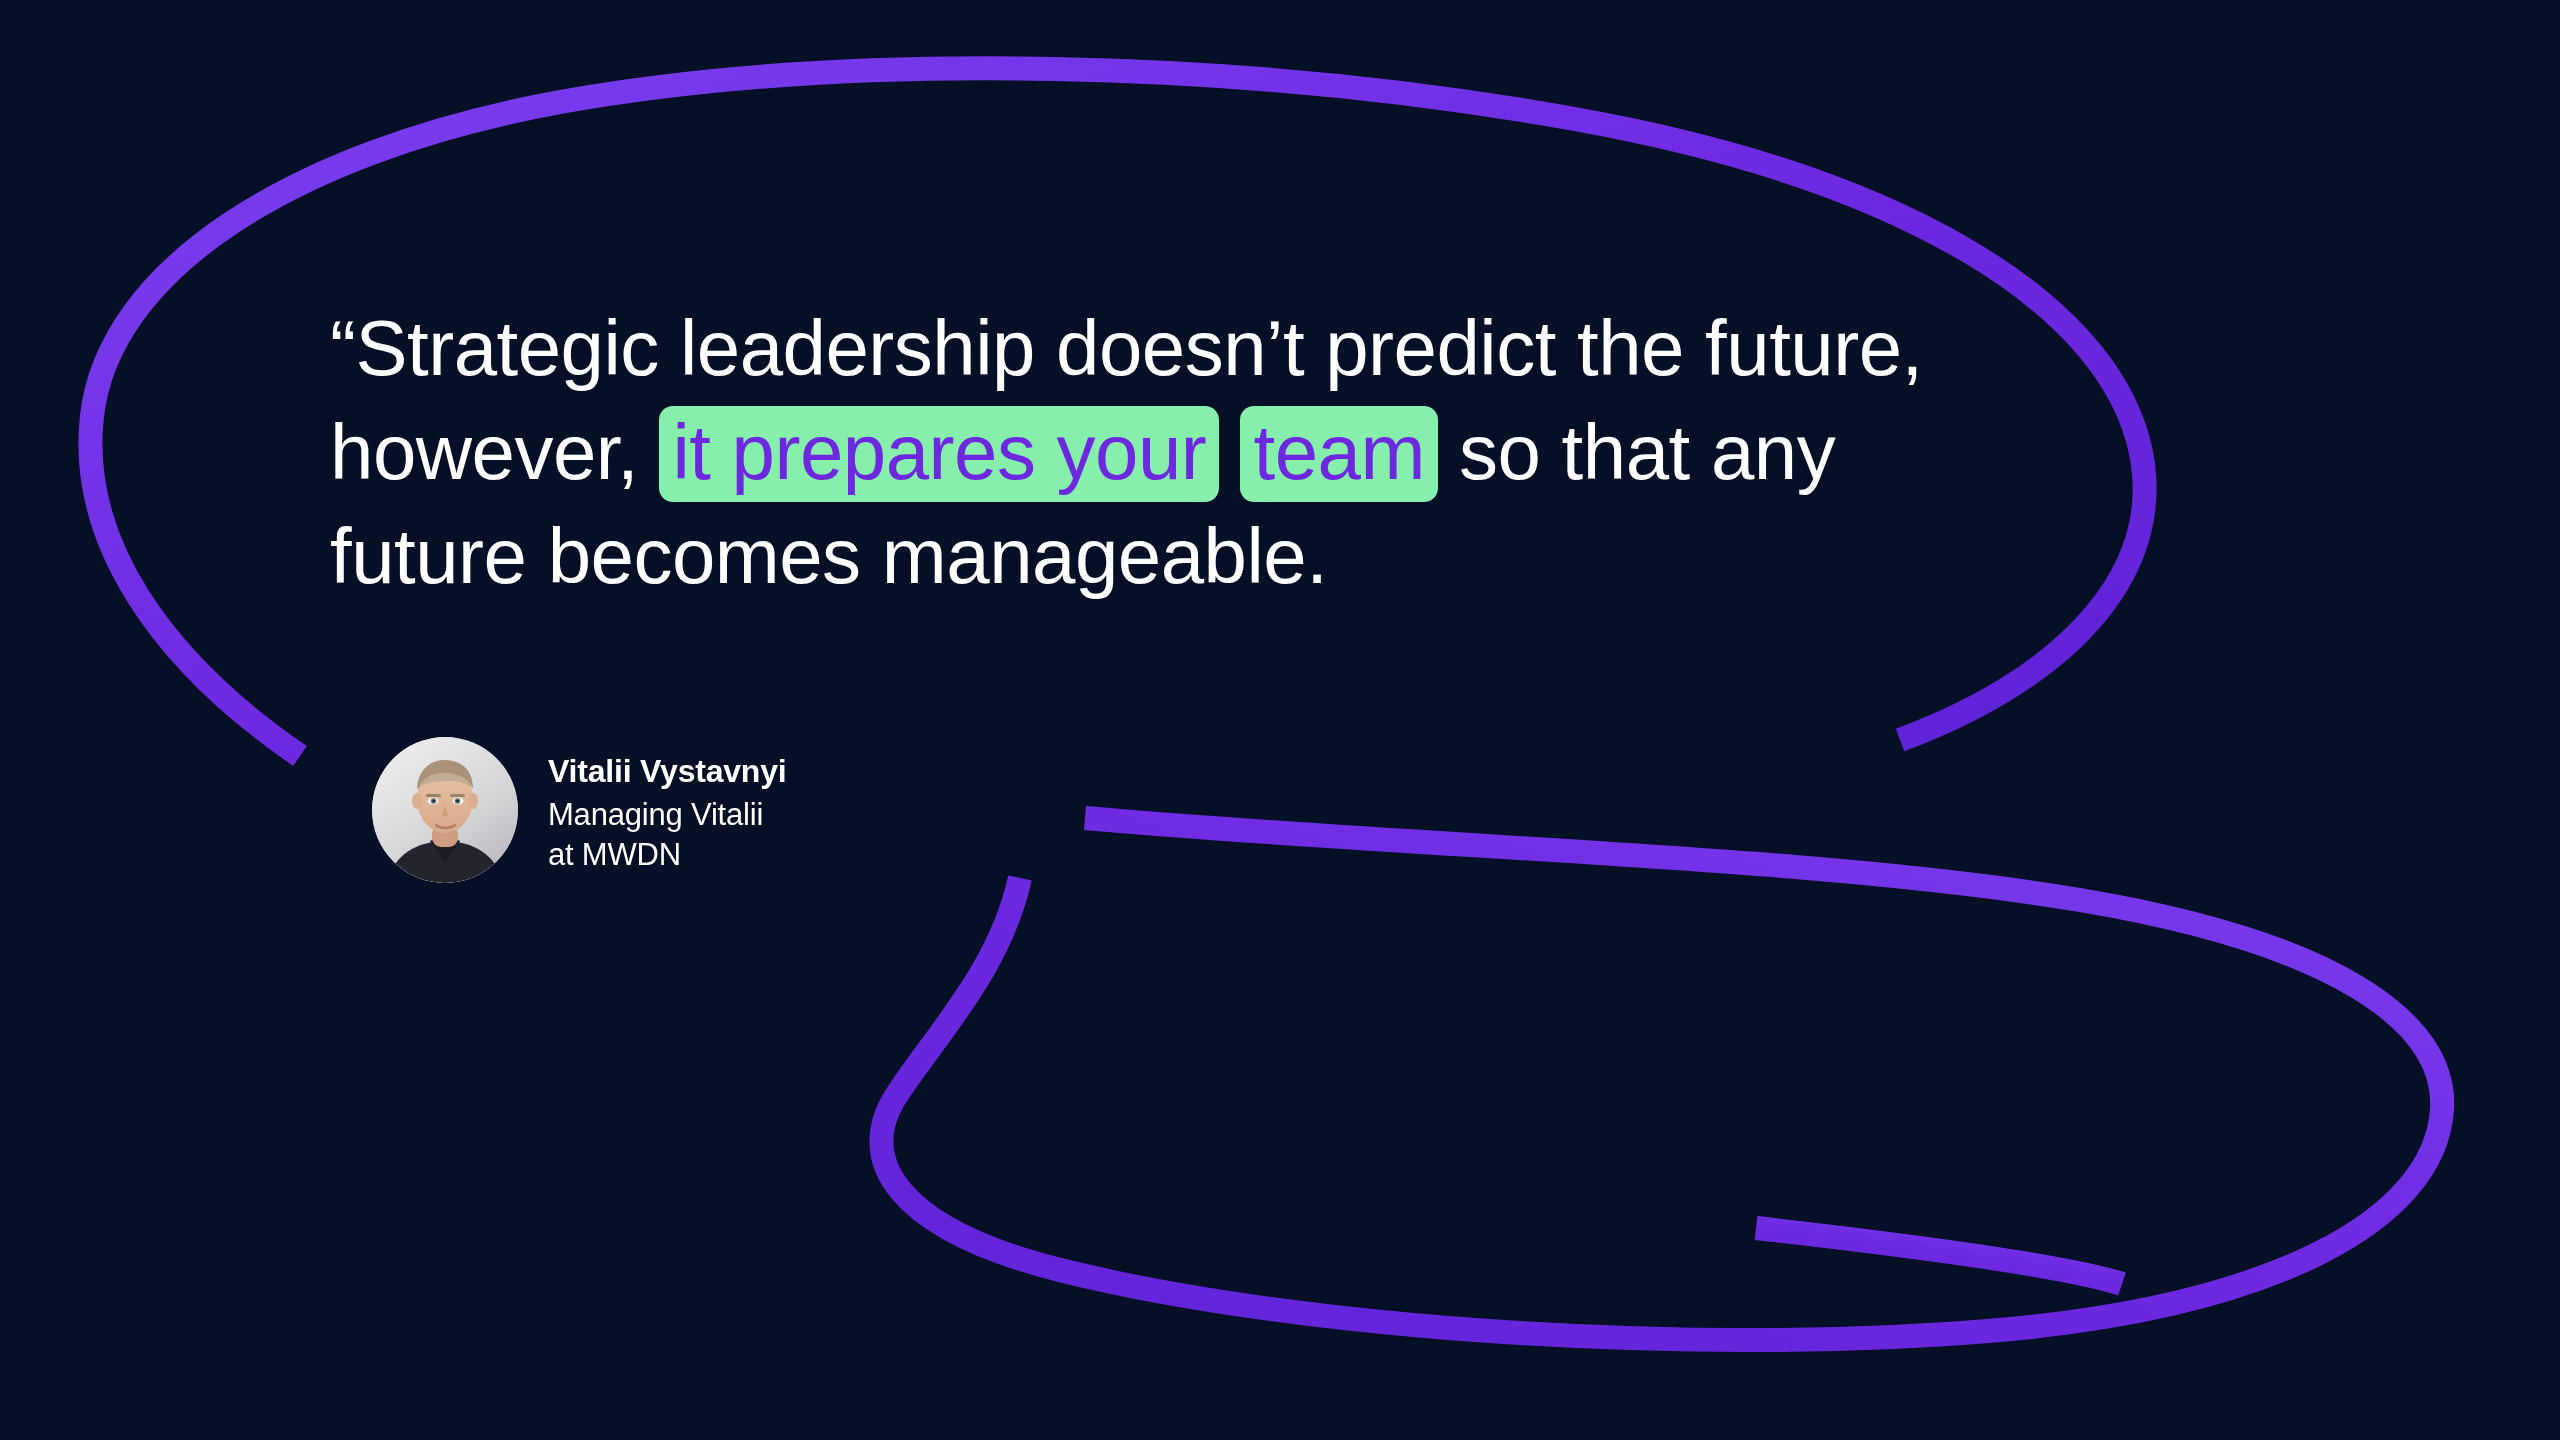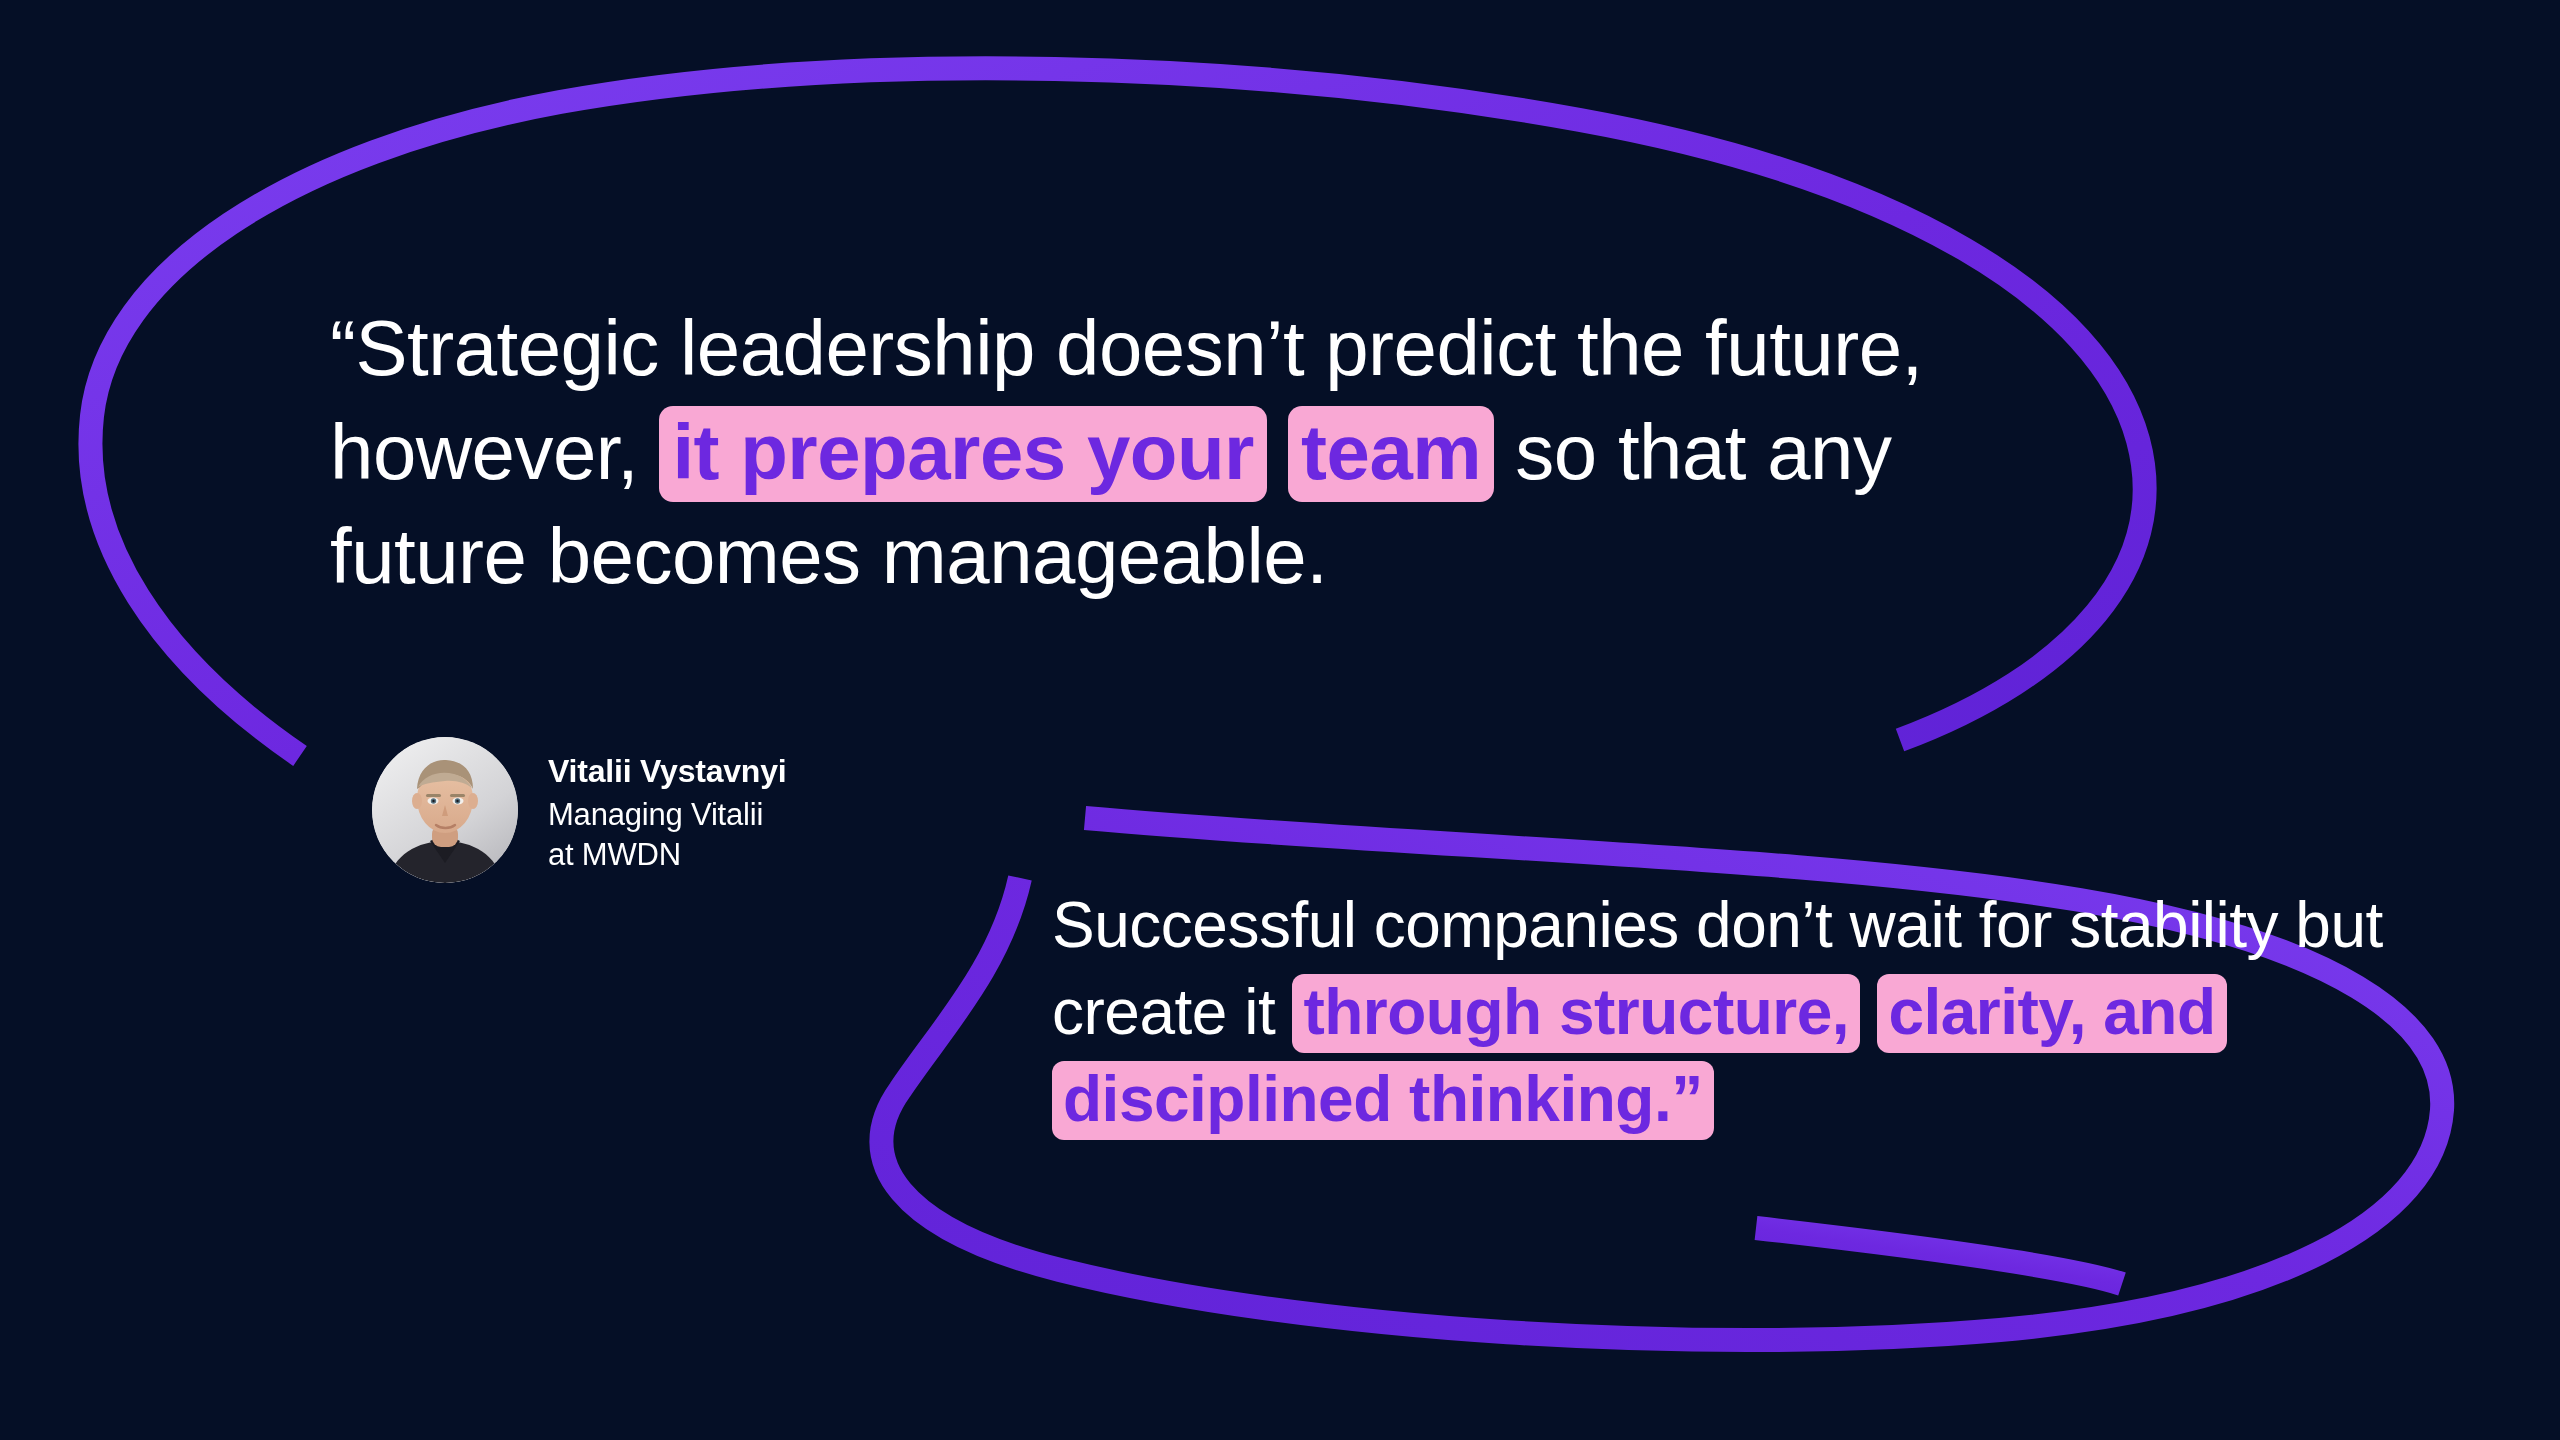--- a/index.html
+++ b/index.html
@@ -43,26 +43,25 @@
 
   #quote-secondary {
     left: 1052px;
     top: 882px;
     width: 1400px;
     font-size: 64px;
     line-height: 87px;
   }
 
   .hl {
-    background: #f9a8d4;
+    background: #86efac;
     color: #6d28e0;
     border-radius: 14px;
     padding: 2px 13px 6px 13px;
     box-decoration-break: clone;
-    font-weight: bold;
     -webkit-box-decoration-break: clone;
   }
   #quote-secondary .hl {
     border-radius: 12px;
     padding: 2px 11px 5px 11px;
   }
 
   
   #author {
     position: absolute;
@@ -194,17 +193,14 @@
     </div>
     <div id="author-text">
       <div id="author-name">Vitalii Vystavnyi</div>
       <div id="author-role">
         <div>Managing Vitalii</div>
         <div>at MWDN</div>
       </div>
     </div>
   </div>
 
-  <div id="quote-secondary" class="quote">
-    <span>Successful companies don’t wait for stability but create it </span><span class="hl">through structure,</span><span> </span><span class="hl">clarity, and disciplined thinking.”</span>
-  </div>
 
 </div>
 
 </body></html>

